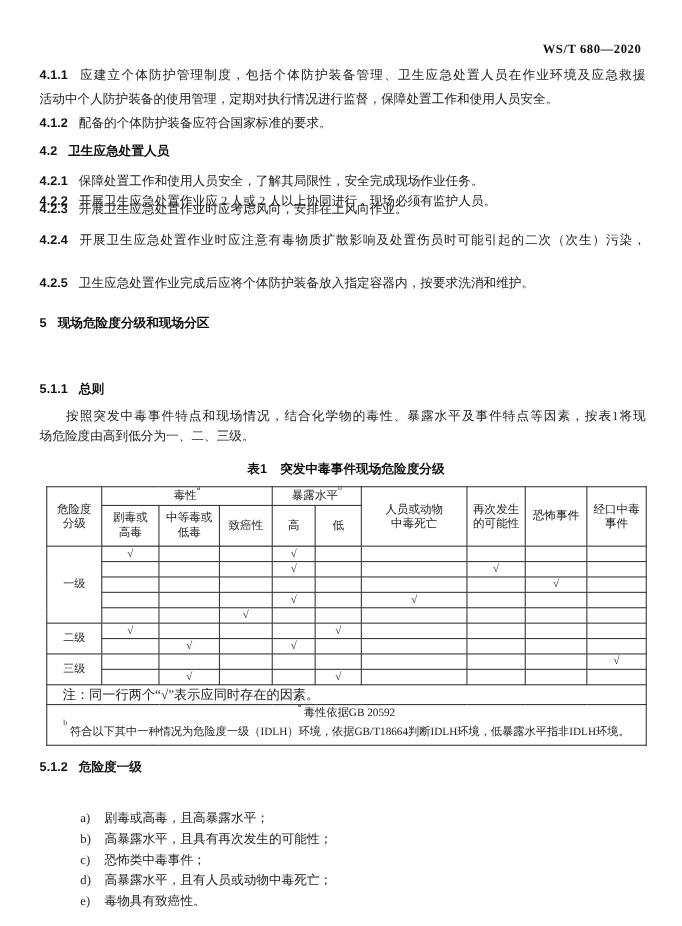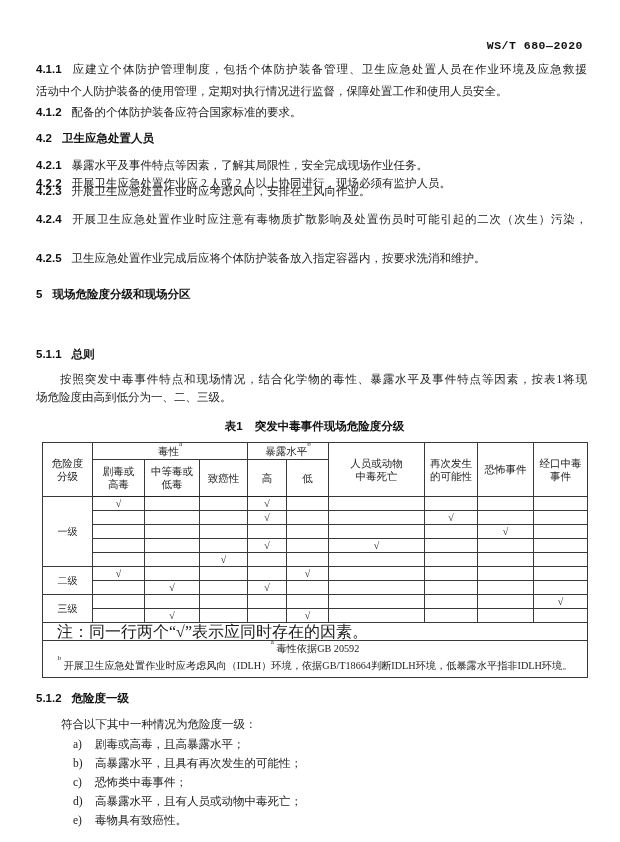--- a/index.html
+++ b/index.html
@@ -3,21 +3,21 @@
 <meta charset="utf-8">
 <style>
   html,body{margin:0;padding:0;background:#888;}
   .page{
     position:relative;width:620px;height:842px;background:#ffffff;
     font-family:"Liberation Serif","DejaVu Serif",serif;color:#1c1c1c;
     overflow:hidden;margin:0 auto;
   }
   .std-code{
     position:absolute;top:39px;right:37px;
-    font-family:Liberation Mono, monospace;
+    font-family:Liberation Serif, serif;
     font-weight:bold;font-size:11.5px;letter-spacing:0.5px;color:#111;
   }
   .ln{
     position:absolute;left:36px;width:551px;
     font-size:11.5px;line-height:14px;white-space:nowrap;
   }
   .wrapln{white-space:normal;}
   .full{white-space:normal;text-align:justify;text-align-last:justify;}
   .hd{font-family:"Liberation Sans","DejaVu Sans",sans-serif;font-weight:bold;font-size:11.5px;color:#111;}
   .cnum{font-family:"Liberation Sans","DejaVu Sans",sans-serif;font-weight:bold;margin-right:10px;color:#111;}
@@ -37,21 +37,21 @@
   }
   .t1 td{border:1px solid #3a3a3a;text-align:center;vertical-align:middle;padding:0;white-space:pre-line;line-height:13px;overflow:hidden;}
   .t1 tr.h1 td{height:16px;}
   .t1 tr.h2 td{height:36px;}
   .t1 tr.h2 td{border-bottom:1.5px solid #222;}
   .t1 tr.br td{height:12.5px;font-size:10px;}
   .t1 tr.gsep td{border-top:1.5px solid #222;}
   .t1 td.grp{font-size:10.5px;}
   .t1 tr.note-row td{
     border-top:1.5px solid #222;text-align:left;height:15px;
-    padding:1px 4px 1px 14px;font-size:16px;white-space:nowrap;
+    padding:1px 4px 1px 14px;font-size:12px;white-space:nowrap;
   }
   .t1 tr.fn-row td{text-align:center;padding:0 6px 3px 6px;white-space:normal;}
   .fn-line{font-size:10.2px;line-height:16.5px;white-space:nowrap;}
   .t1 sup,.fn-line sup{
     font-size:7px;line-height:0;position:relative;top:-4px;
     font-family:"Liberation Serif","DejaVu Serif",serif;
   }
   .chk{font-size:10px;}
 </style>
 </head>
@@ -60,21 +60,21 @@
 <div class="page">
 
   <div class="std-code">WS/T 680—2020</div>
 
   <div class="ln full" style="top:62px"><span class="cnum">4.1.1</span><span>应建立个体防护管理制度，包括个体防护装备管理、卫生应急处置人员在作业环境及应急救援</span></div>
   <div class="ln wrapln" style="top:84px">活动中个人防护装备的使用管理，定期对执行情况进行监督，保障处置工作和使用人员安全。</div>
   <div class="ln" style="top:105px"><span class="cnum">4.1.2</span><span>配备的个体防护装备应符合国家标准的要求。</span></div>
 
   <div class="ln hd" style="top:131px"><span class="cnum">4.2</span><span>卫生应急处置人员</span></div>
 
-  <div class="ln" style="top:158px"><span class="cnum">4.2.1</span><span>暴露水平及事件特点等因素，了解其局限性，安全完成现场作业任务。</span></div>
+  <div class="ln" style="top:158px"><span class="cnum">4.2.1</span><span>保障处置工作和使用人员安全，了解其局限性，安全完成现场作业任务。</span></div>
   <div class="ln" style="top:176px"><span class="cnum">4.2.2</span><span>开展卫生应急处置作业应 2 人或 2 人以上协同进行，现场必须有监护人员。</span></div>
   <div class="ln" style="top:184px"><span class="cnum">4.2.3</span><span>开展卫生应急处置作业时应考虑风向，安排在上风向作业。</span></div>
   <div class="ln full" style="top:212px"><span class="cnum">4.2.4</span><span>开展卫生应急处置作业时应注意有毒物质扩散影响及处置伤员时可能引起的二次（次生）污染，</span></div>
   <div class="ln" style="top:251px"><span class="cnum">4.2.5</span><span>卫生应急处置作业完成后应将个体防护装备放入指定容器内，按要求洗消和维护。</span></div>
 
   <div class="ln hd" style="top:287px"><span class="cnum">5</span><span>现场危险度分级和现场分区</span></div>
   <div class="ln hd" style="top:347px"><span class="cnum">5.1.1</span><span>总则</span></div>
 
   <div class="ln full ind" style="top:372px">按照突发中毒事件特点和现场情况，结合化学物的毒性、暴露水平及事件特点等因素，按表1将现</div>
   <div class="ln wrapln" style="top:390px">场危险度由高到低分为一、二、三级。</div>
@@ -222,29 +222,28 @@
       <td class="chk"></td>
       <td class="chk"></td>
     </tr>
 
     <tr class="note-row">
       <td colspan="10">注：同一行两个“√”表示应同时存在的因素。</td>
     </tr>
     <tr class="fn-row">
       <td colspan="10">
         <div class="fn-line"><sup>a</sup> <span>毒性依据GB 20592</span></div>
-        <div class="fn-line"><sup>b</sup> <span>开展卫生应急处置作业时应考虑风向（IDLH）环境，依据GB/T18664判断IDLH环境，低暴露水平指非IDLH环境。</span></div>
+        <div class="fn-line"><sup>b</sup> <span>符合以下其中一种情况为危险度一级（IDLH）环境，依据GB/T18664判断IDLH环境，低暴露水平指非IDLH环境。</span></div>
       </td>
     </tr>
   </tbody>
     </table>
 
   <div class="ln hd" style="top:691px"><span class="cnum">5.1.2</span><span>危险度一级</span></div>
 
-  <div class="ln ind2" style="top:717px">符合以下其中一种情况为危险度一级：</div>
 
   <div class="ln li" style="top:737px"><span class="mk">a)</span><span>剧毒或高毒，且高暴露水平；</span></div>
   <div class="ln li" style="top:756px"><span class="mk">b)</span><span>高暴露水平，且具有再次发生的可能性；</span></div>
   <div class="ln li" style="top:775px"><span class="mk">c)</span><span>恐怖类中毒事件；</span></div>
   <div class="ln li" style="top:794px"><span class="mk">d)</span><span>高暴露水平，且有人员或动物中毒死亡；</span></div>
   <div class="ln li" style="top:813px"><span class="mk">e)</span><span>毒物具有致癌性。</span></div>
 
 </div>
 
 </body></html>

